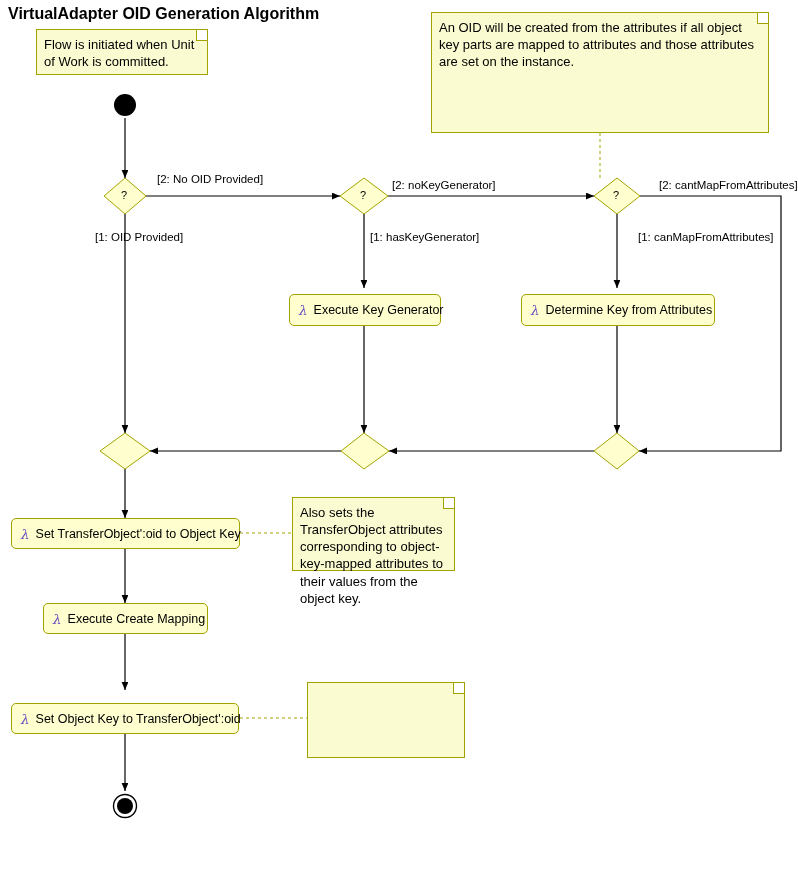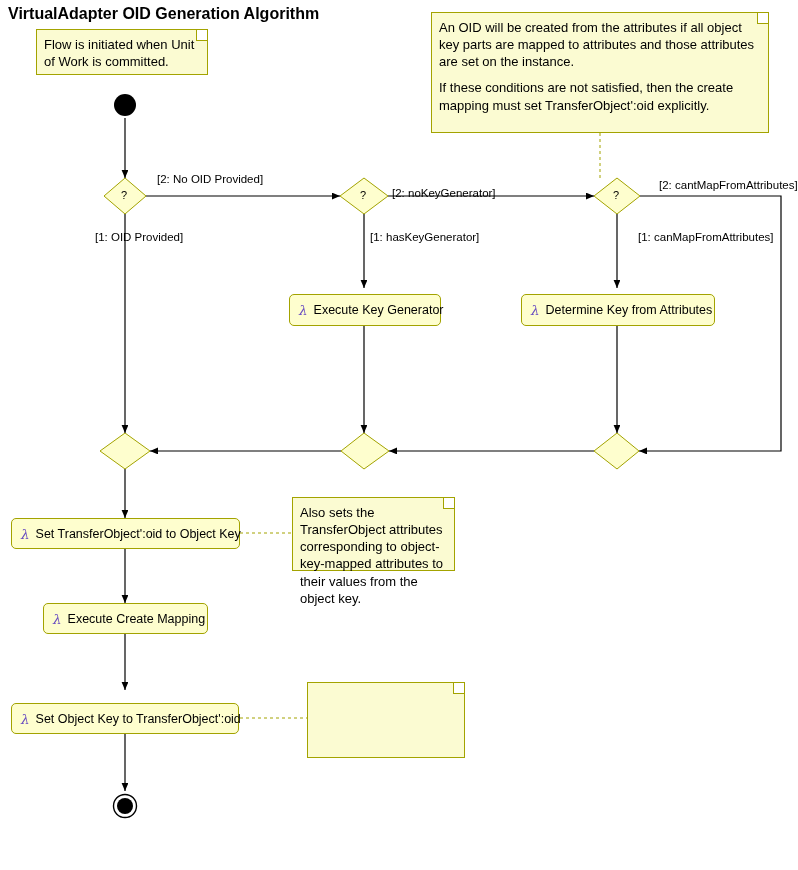--- a/index.html
+++ b/index.html
@@ -160,21 +160,21 @@
     <polygon points="364,433 389,451 364,469 341,451" fill="#FEFECE" stroke="#A3A300" stroke-width="1"></polygon>
     <polygon points="617,433 639,451 617,469 594,451" fill="#FEFECE" stroke="#A3A300" stroke-width="1"></polygon>
   </svg>
 
   <div class="branch-q" style="left:121px; top:189px;">?</div>
   <div class="branch-q" style="left:360px; top:189px;">?</div>
   <div class="branch-q" style="left:613px; top:189px;">?</div>
 
   <div class="edge-label" style="left:157px; top:173px;">[2: No OID Provided]</div>
   <div class="edge-label" style="left:95px; top:231px;">[1: OID Provided]</div>
-  <div class="edge-label" style="left:392px; top:179px;margin-top:8px;">[2: noKeyGenerator]</div>
+  <div class="edge-label" style="left:392px; top:179px;">[2: noKeyGenerator]</div>
   <div class="edge-label" style="left:370px; top:231px;">[1: hasKeyGenerator]</div>
   <div class="edge-label" style="left:659px; top:179px;">[2: cantMapFromAttributes]</div>
   <div class="edge-label" style="left:622px; top:231px;padding-left:16px;">[1: canMapFromAttributes]</div>
 
   <div class="action" style="left:289px; top:294px; width:152px; height:32px;">
     <span class="lambda">λ</span>
     <span>Execute Key Generator</span>
   </div>
 
   <div class="action" style="left:521px; top:294px; width:194px; height:32px;">
@@ -198,21 +198,20 @@
   </div>
 
   <div class="note" style="left:36px; top:29px; width:172px; height:46px;">
     <span class="fold"></span>
     <p>Flow is initiated when Unit of Work is committed.</p>
   </div>
 
   <div class="note" style="left:431px; top:12px; width:338px; height:121px;">
     <span class="fold"></span>
     <p>An OID will be created from the attributes if all object key parts are mapped to attributes and those attributes are set on the instance.</p>
-    <p>If these conditions are not satisfied, then the create mapping must set TransferObject':oid explicitly.</p>
   </div>
 
   <div class="note" style="left:292px; top:497px; width:163px; height:74px;">
     <span class="fold"></span>
     <p>Also sets the TransferObject attributes corresponding to object-key-mapped attributes to their values from the object key.</p>
   </div>
 
   <div class="note" style="left:307px; top:682px; width:158px; height:76px;">
     <span class="fold"></span>
   </div>

